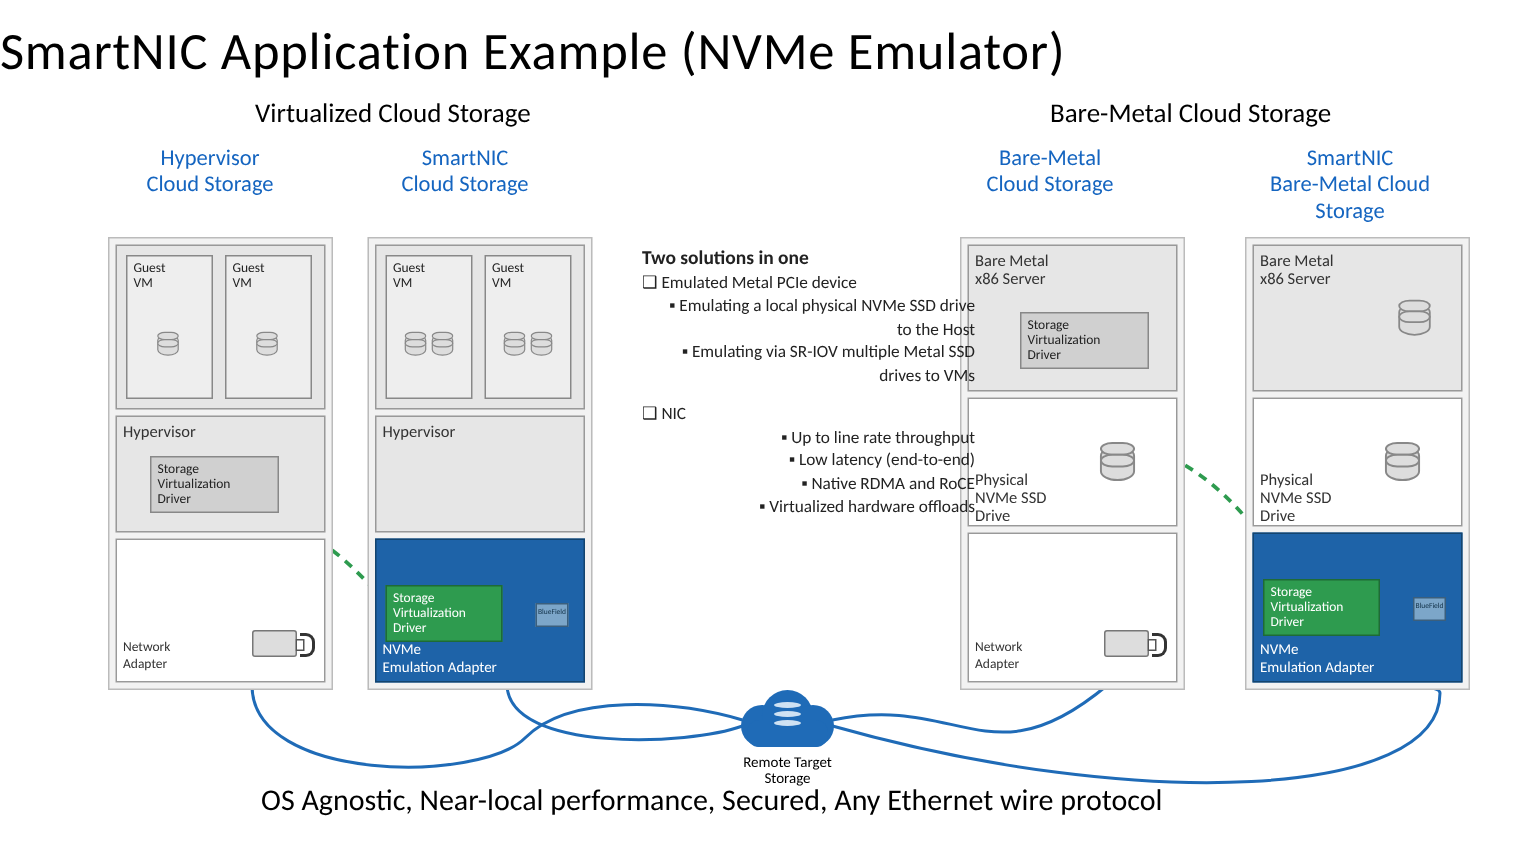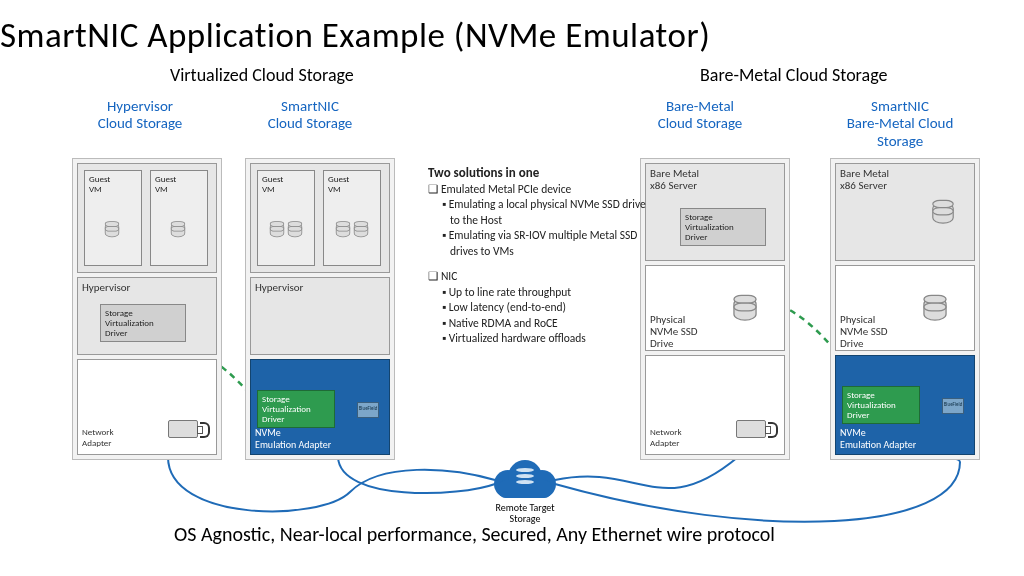--- a/index.html
+++ b/index.html
@@ -23,21 +23,21 @@
   .disk { width: 18px; height: 18px; border-radius: 9px/5px; border: 1px solid #888; background: #ddd; position: relative; }
   .disk::before, .disk::after { content: ""; position: absolute; left: -1px; right: -1px; height: 5px; border: 1px solid #888; border-radius: 9px/5px; background: #ddd; }
   .disk::before { top: -3px; } .disk::after { top: 3px; }
   .disk-sm { transform: scale(.8); display: inline-block; }
   .nic { width: 30px; height: 18px; background: #ddd; border: 1px solid #777; border-radius: 2px; position: absolute; }
   .nic .port { position: absolute; right: -6px; top: 5px; width: 6px; height: 8px; border: 1px solid #555; background: #fff; }
   .nic .plug { position:absolute; right:-13px; top:1px; width:10px; height:16px; border:2px solid #333; border-left:none; border-radius:0 6px 6px 0;}
   .chip { width: 22px; height: 16px; background: #7ca6c9; border: 1px solid #3b5f7d; position: absolute; font-size: 5px; color: #13334a; text-align:center; padding-top:2px;}
   .center-text { position: absolute; font-size: 11.5px; line-height: 1.35; color: #222; }
   .center-text strong { font-size: 13px; }
-  .center-text .bul { padding-left: 22px; text-indent: -8px; }
+  .center-text .bul { padding-left: 22px; text-indent: -8px; text-align: right; }
   .center-text .sq { padding-left: 10px; text-indent: -10px; }
   .cloud { position: absolute; width: 62px; height: 42px; }
   .cloud .c { background: #1f6bb7; border-radius: 50%; position: absolute; }
   .footer { position: absolute; bottom: 6px; left: 0; right: 0; text-align: center; font-size: 20px; }
   svg.lines { position: absolute; top: 0; left: 0; width: 1024px; height: 490px; pointer-events: none; }
   .remote-lbl{position:absolute; font-size:10px; text-align:center; width:90px; line-height:1.1;}
 </style>
 </head>
 <body>
 

